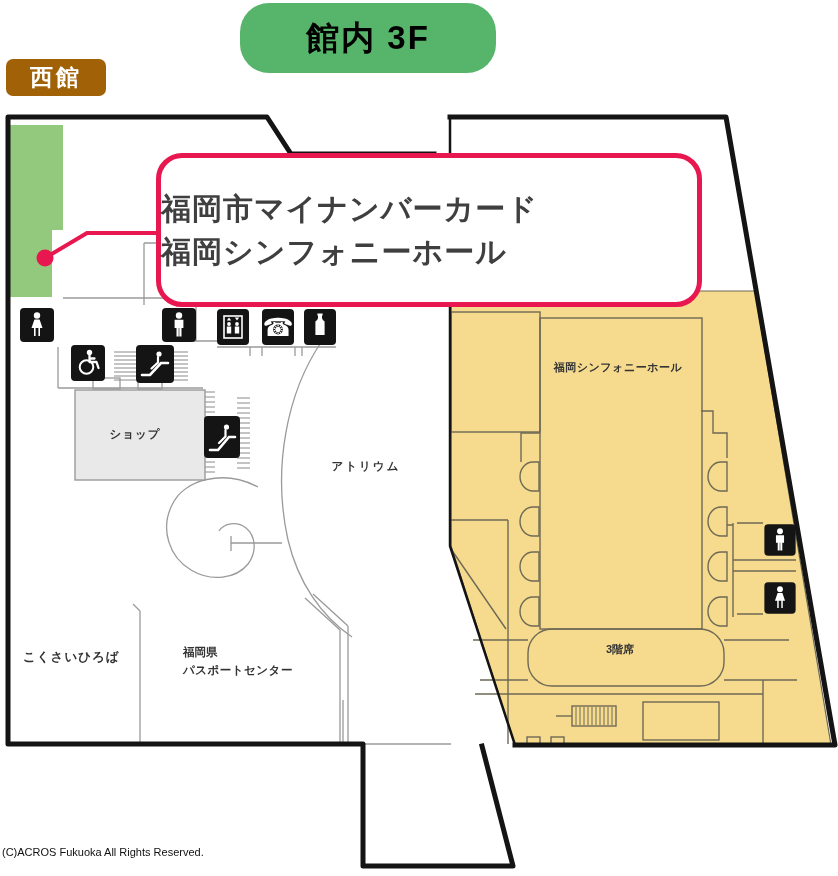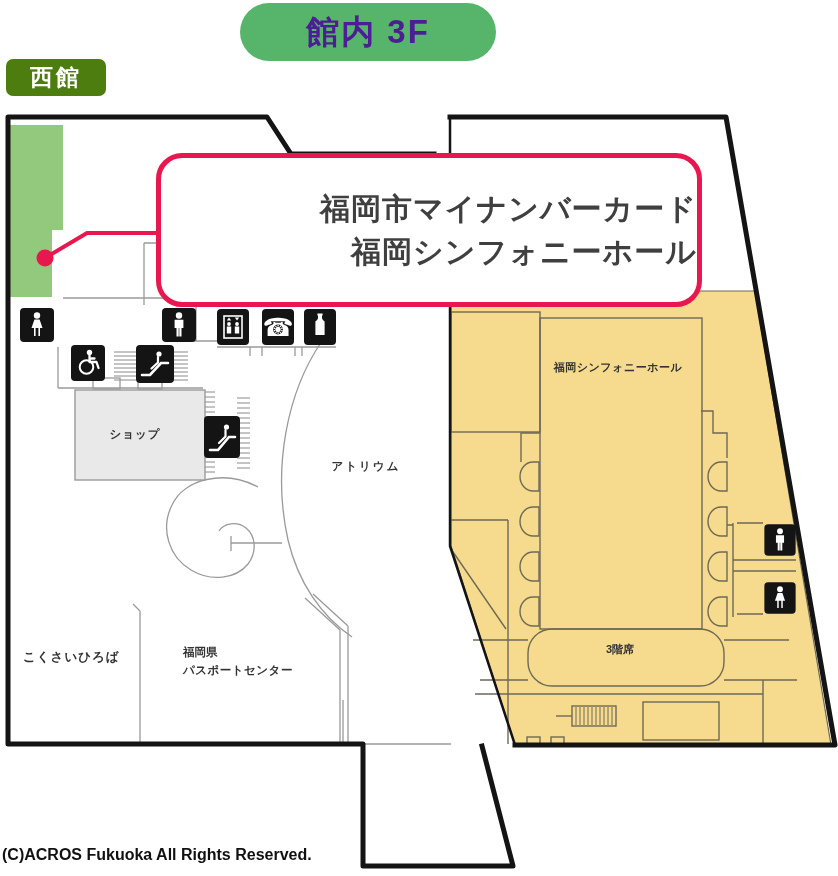--- a/index.html
+++ b/index.html
@@ -1,30 +1,30 @@
 <!DOCTYPE html>
 <html><head>
 <meta charset="utf-8">
 <style>
   html,body{margin:0;padding:0;background:#fff;font-family:"Liberation Sans",sans-serif;}
   .stage{position:relative;width:838px;height:876px;background:#fff;overflow:hidden;}
-  .floor-badge{position:absolute;left:240px;top:3px;width:256px;height:58px;background:#57b46b;
-    border-radius:29px;color:#4c1d95;font-size:33px;font-weight:bold;display:flex;align-items:center;
+  .floor-badge{position:absolute;left:240px;top:3px;width:256px;height:70px;background:#57b46b;
+    border-radius:29px;color:#000000;font-size:33px;font-weight:bold;display:flex;align-items:center;
     justify-content:center;letter-spacing:2px;}
-  .wing-badge{position:absolute;top:59px;width:100px;height:37px;background:#4d7c0f;color:#fff;
+  .wing-badge{position:absolute;top:59px;width:100px;height:37px;background:#a16207;color:#fff;
     font-size:23px;font-weight:bold;display:flex;align-items:center;justify-content:center;
     border-radius:7px;letter-spacing:3px;}
   .wing-badge.west{left:6px;}
   .wing-badge.east{left:649px;}
   svg.map{position:absolute;left:0;top:0;}
   .callout{position:absolute;left:156px;top:153px;width:546px;height:154px;box-sizing:border-box;
     background:#fff;border:5px solid #e8174f;border-radius:26px;display:flex;flex-direction:column;
-    align-items:flex-end;justify-content:center;}
+    align-items:flex-start;justify-content:center;}
   .callout .line{font-size:30px;font-weight:bold;color:#3f3f3f;line-height:43px;letter-spacing:1px;white-space:nowrap;}
-  .copyright{position:absolute;left:2px;top:846px;font-size:16px;font-weight:700;color:#111;}
+  .copyright{position:absolute;left:2px;top:846px;font-size:11px;font-weight:400;color:#111;}
   .maplabel{fill:#333;font-weight:bold;font-family:"Liberation Sans",sans-serif;}
 </style>
 </head>
 <body>
 
 <div class="stage">
 
   <svg class="map" width="838" height="876" viewBox="0 0 838 876">
 
     <polygon points="451,291 755,291 831,745 515,745 451,546" fill="#f6db8e" stroke="#6f6a55" stroke-width="1.2"></polygon>

